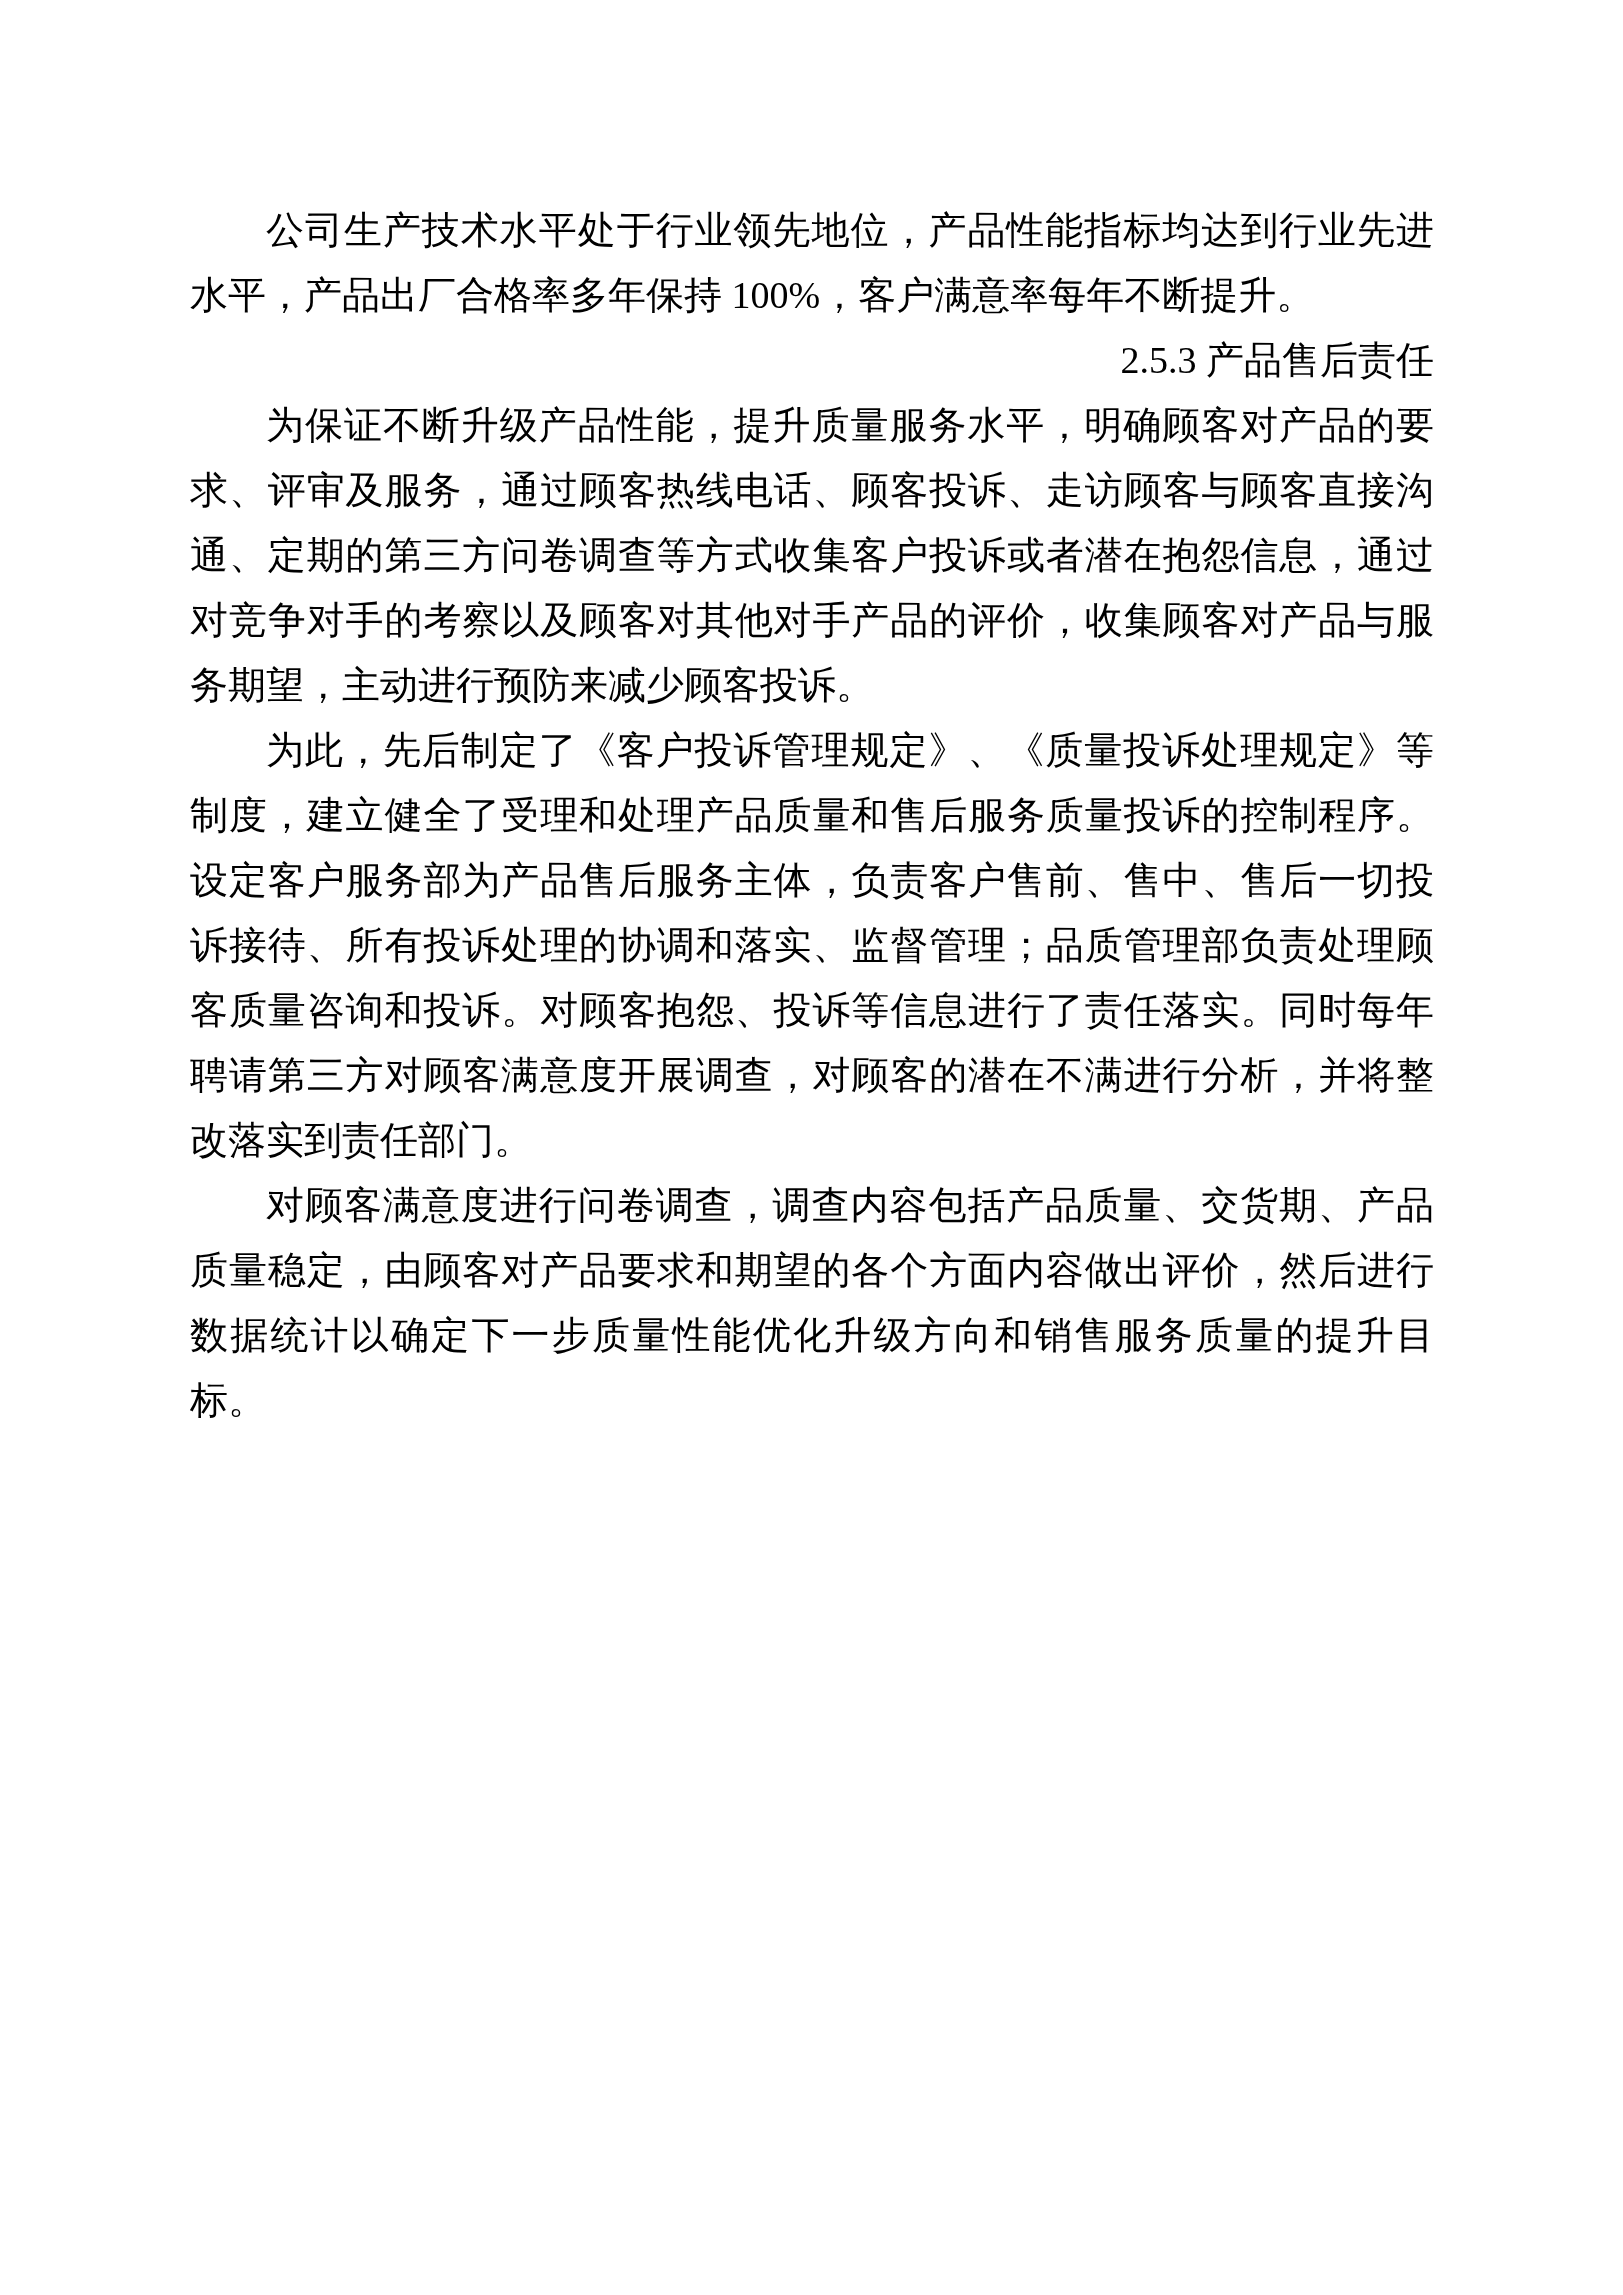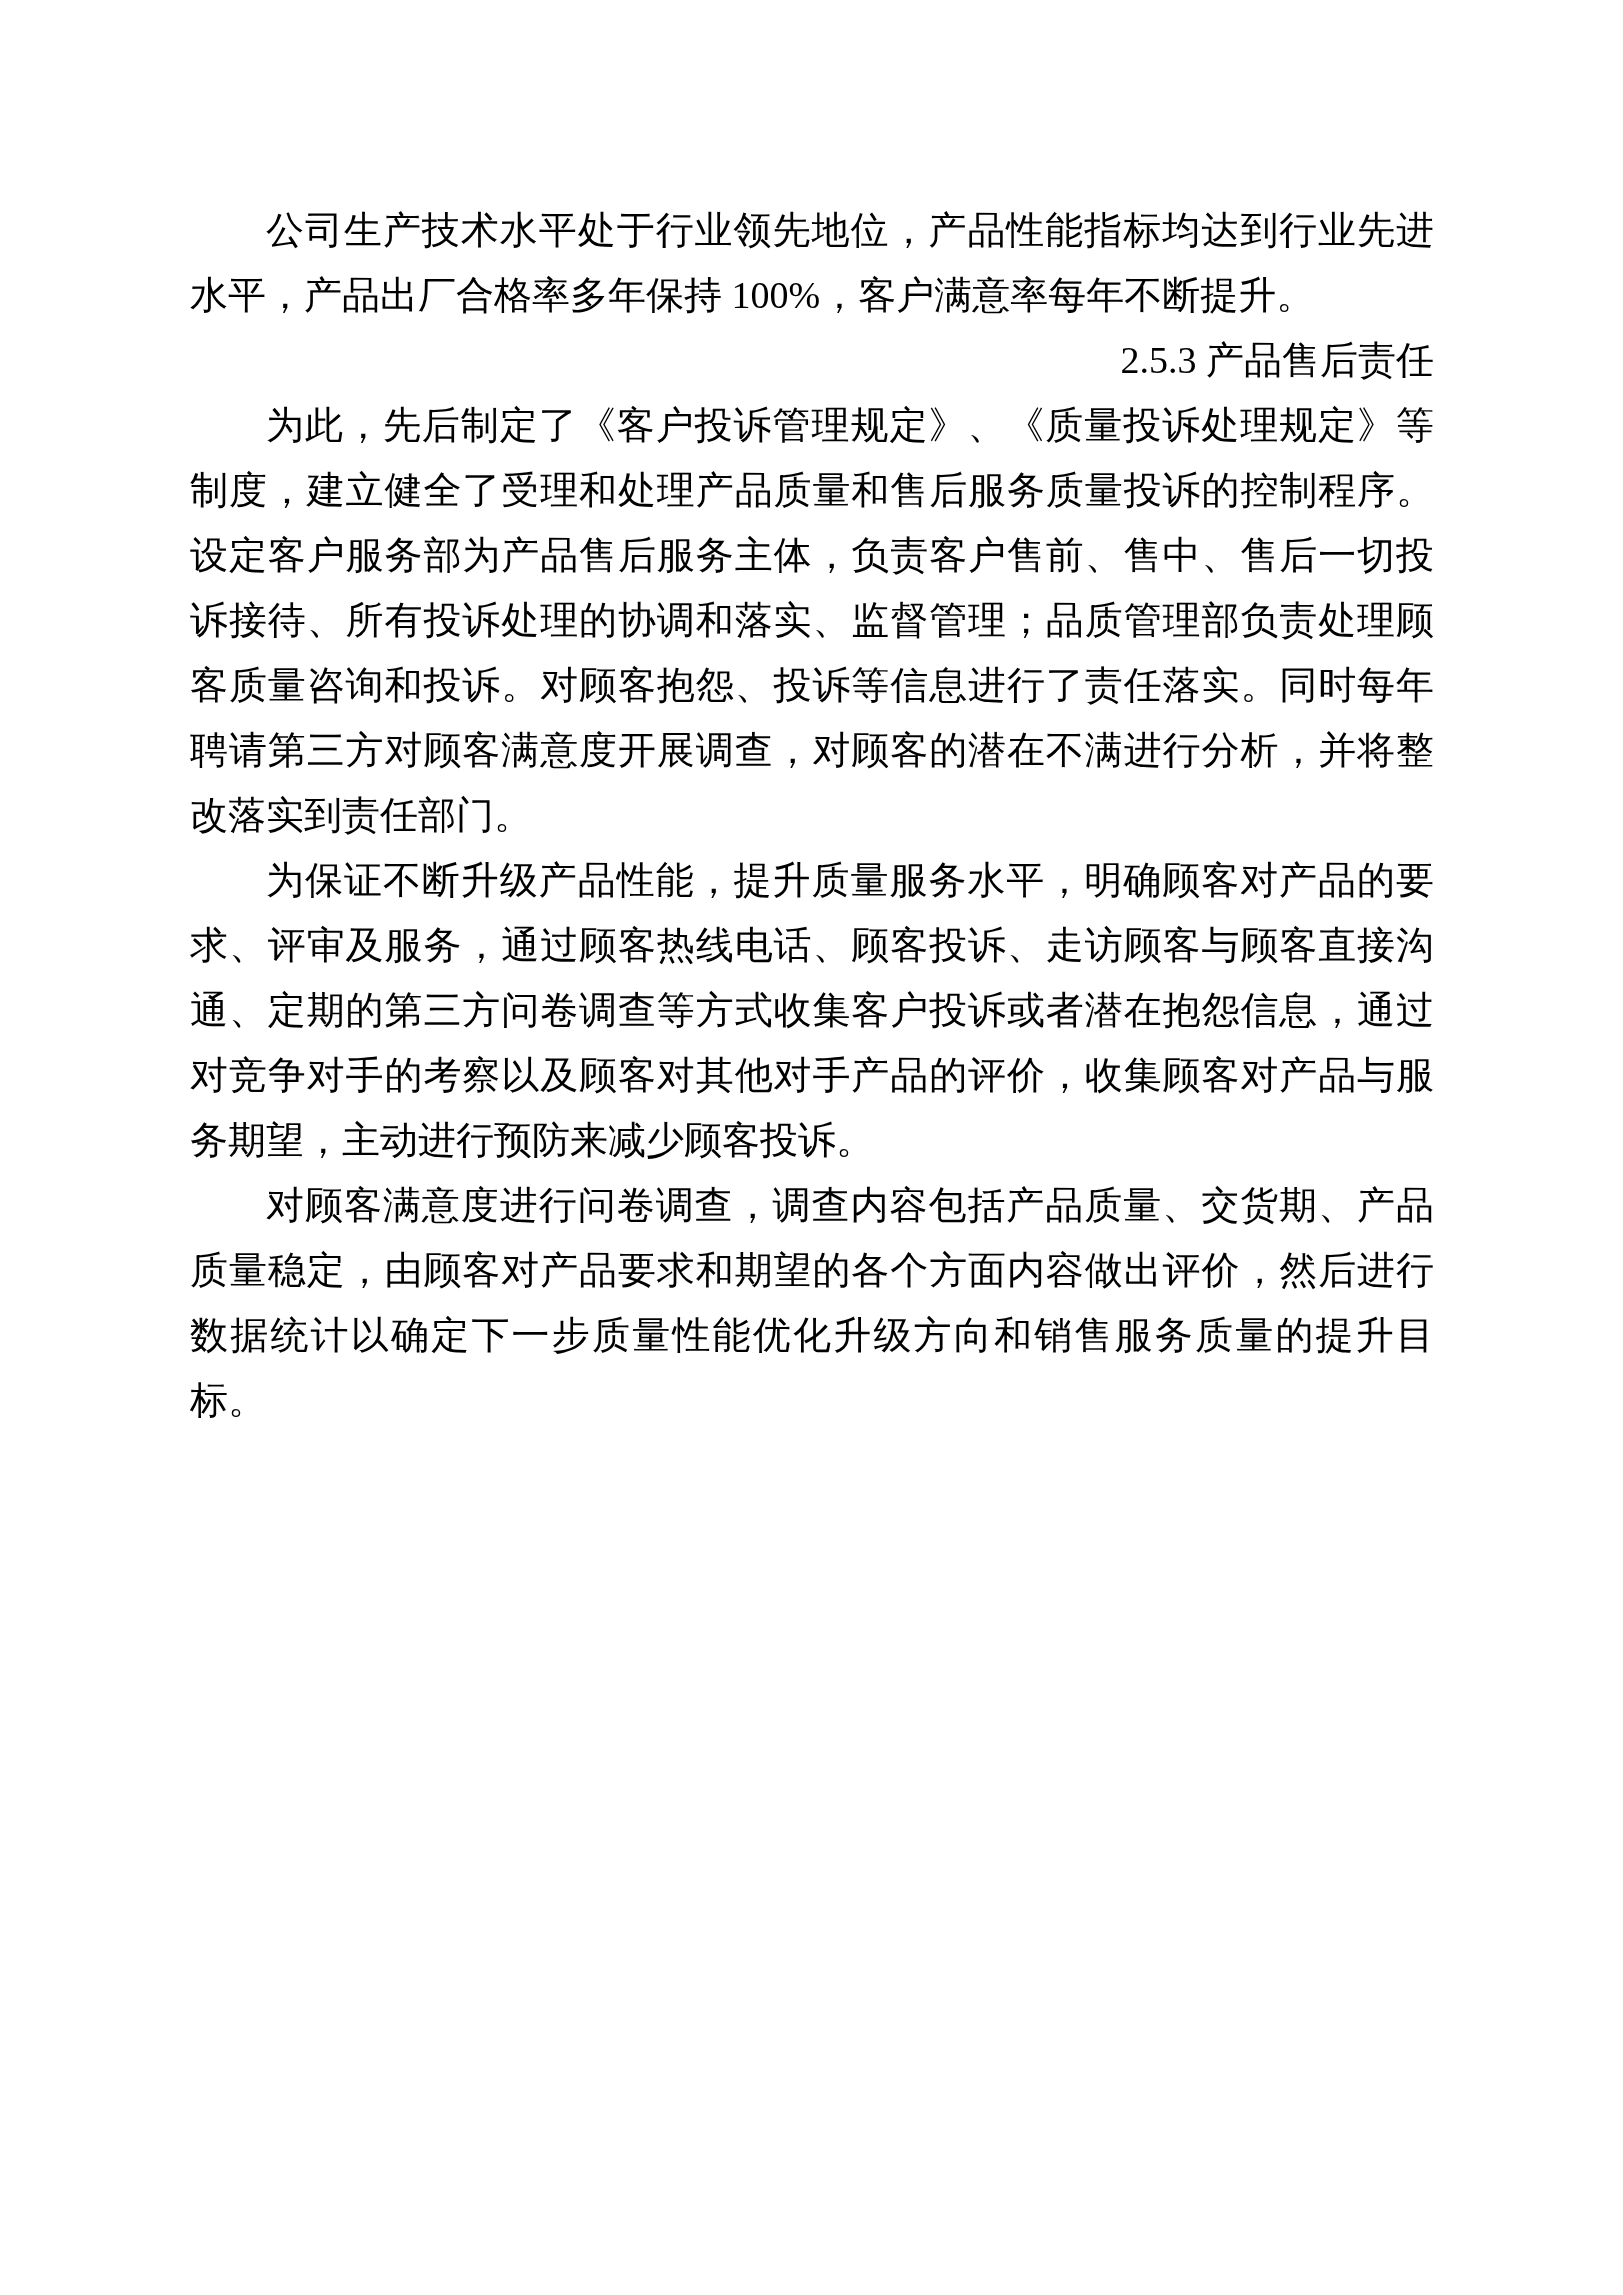--- a/index.html
+++ b/index.html
@@ -55,19 +55,19 @@
     color: #000000;
   }
 </style>
 </head>
 <body>
 
 <div class="page">
   <div class="content">
     <p class="para indent">公司生产技术水平处于行业领先地位，产品性能指标均达到行业先进水平，产品出厂合格率多年保持 100%，客户满意率每年不断提升。</p>
     <h3 class="heading">2.5.3 产品售后责任</h3>
+    <p class="para indent">为保证不断升级产品性能，提升质量服务水平，明确顾客对产品的要求、评审及服务，通过顾客热线电话、顾客投诉、走访顾客与顾客直接沟通、定期的第三方问卷调查等方式收集客户投诉或者潜在抱怨信息，通过对竞争对手的考察以及顾客对其他对手产品的评价，收集顾客对产品与服务期望，主动进行预防来减少顾客投诉。</p>
     <p class="para indent">为此，先后制定了《客户投诉管理规定》、《质量投诉处理规定》等制度，建立健全了受理和处理产品质量和售后服务质量投诉的控制程序。设定客户服务部为产品售后服务主体，负责客户售前、售中、售后一切投诉接待、所有投诉处理的协调和落实、监督管理；品质管理部负责处理顾客质量咨询和投诉。对顾客抱怨、投诉等信息进行了责任落实。同时每年聘请第三方对顾客满意度开展调查，对顾客的潜在不满进行分析，并将整改落实到责任部门。</p>
-    <p class="para indent">为保证不断升级产品性能，提升质量服务水平，明确顾客对产品的要求、评审及服务，通过顾客热线电话、顾客投诉、走访顾客与顾客直接沟通、定期的第三方问卷调查等方式收集客户投诉或者潜在抱怨信息，通过对竞争对手的考察以及顾客对其他对手产品的评价，收集顾客对产品与服务期望，主动进行预防来减少顾客投诉。</p>
     <p class="para indent">对顾客满意度进行问卷调查，调查内容包括产品质量、交货期、产品质量稳定，由顾客对产品要求和期望的各个方面内容做出评价，然后进行数据统计以确定下一步质量性能优化升级方向和销售服务质量的提升目标。</p>
   </div>
   <div class="page-number">20</div>
 </div>
 
 
 </body></html>

